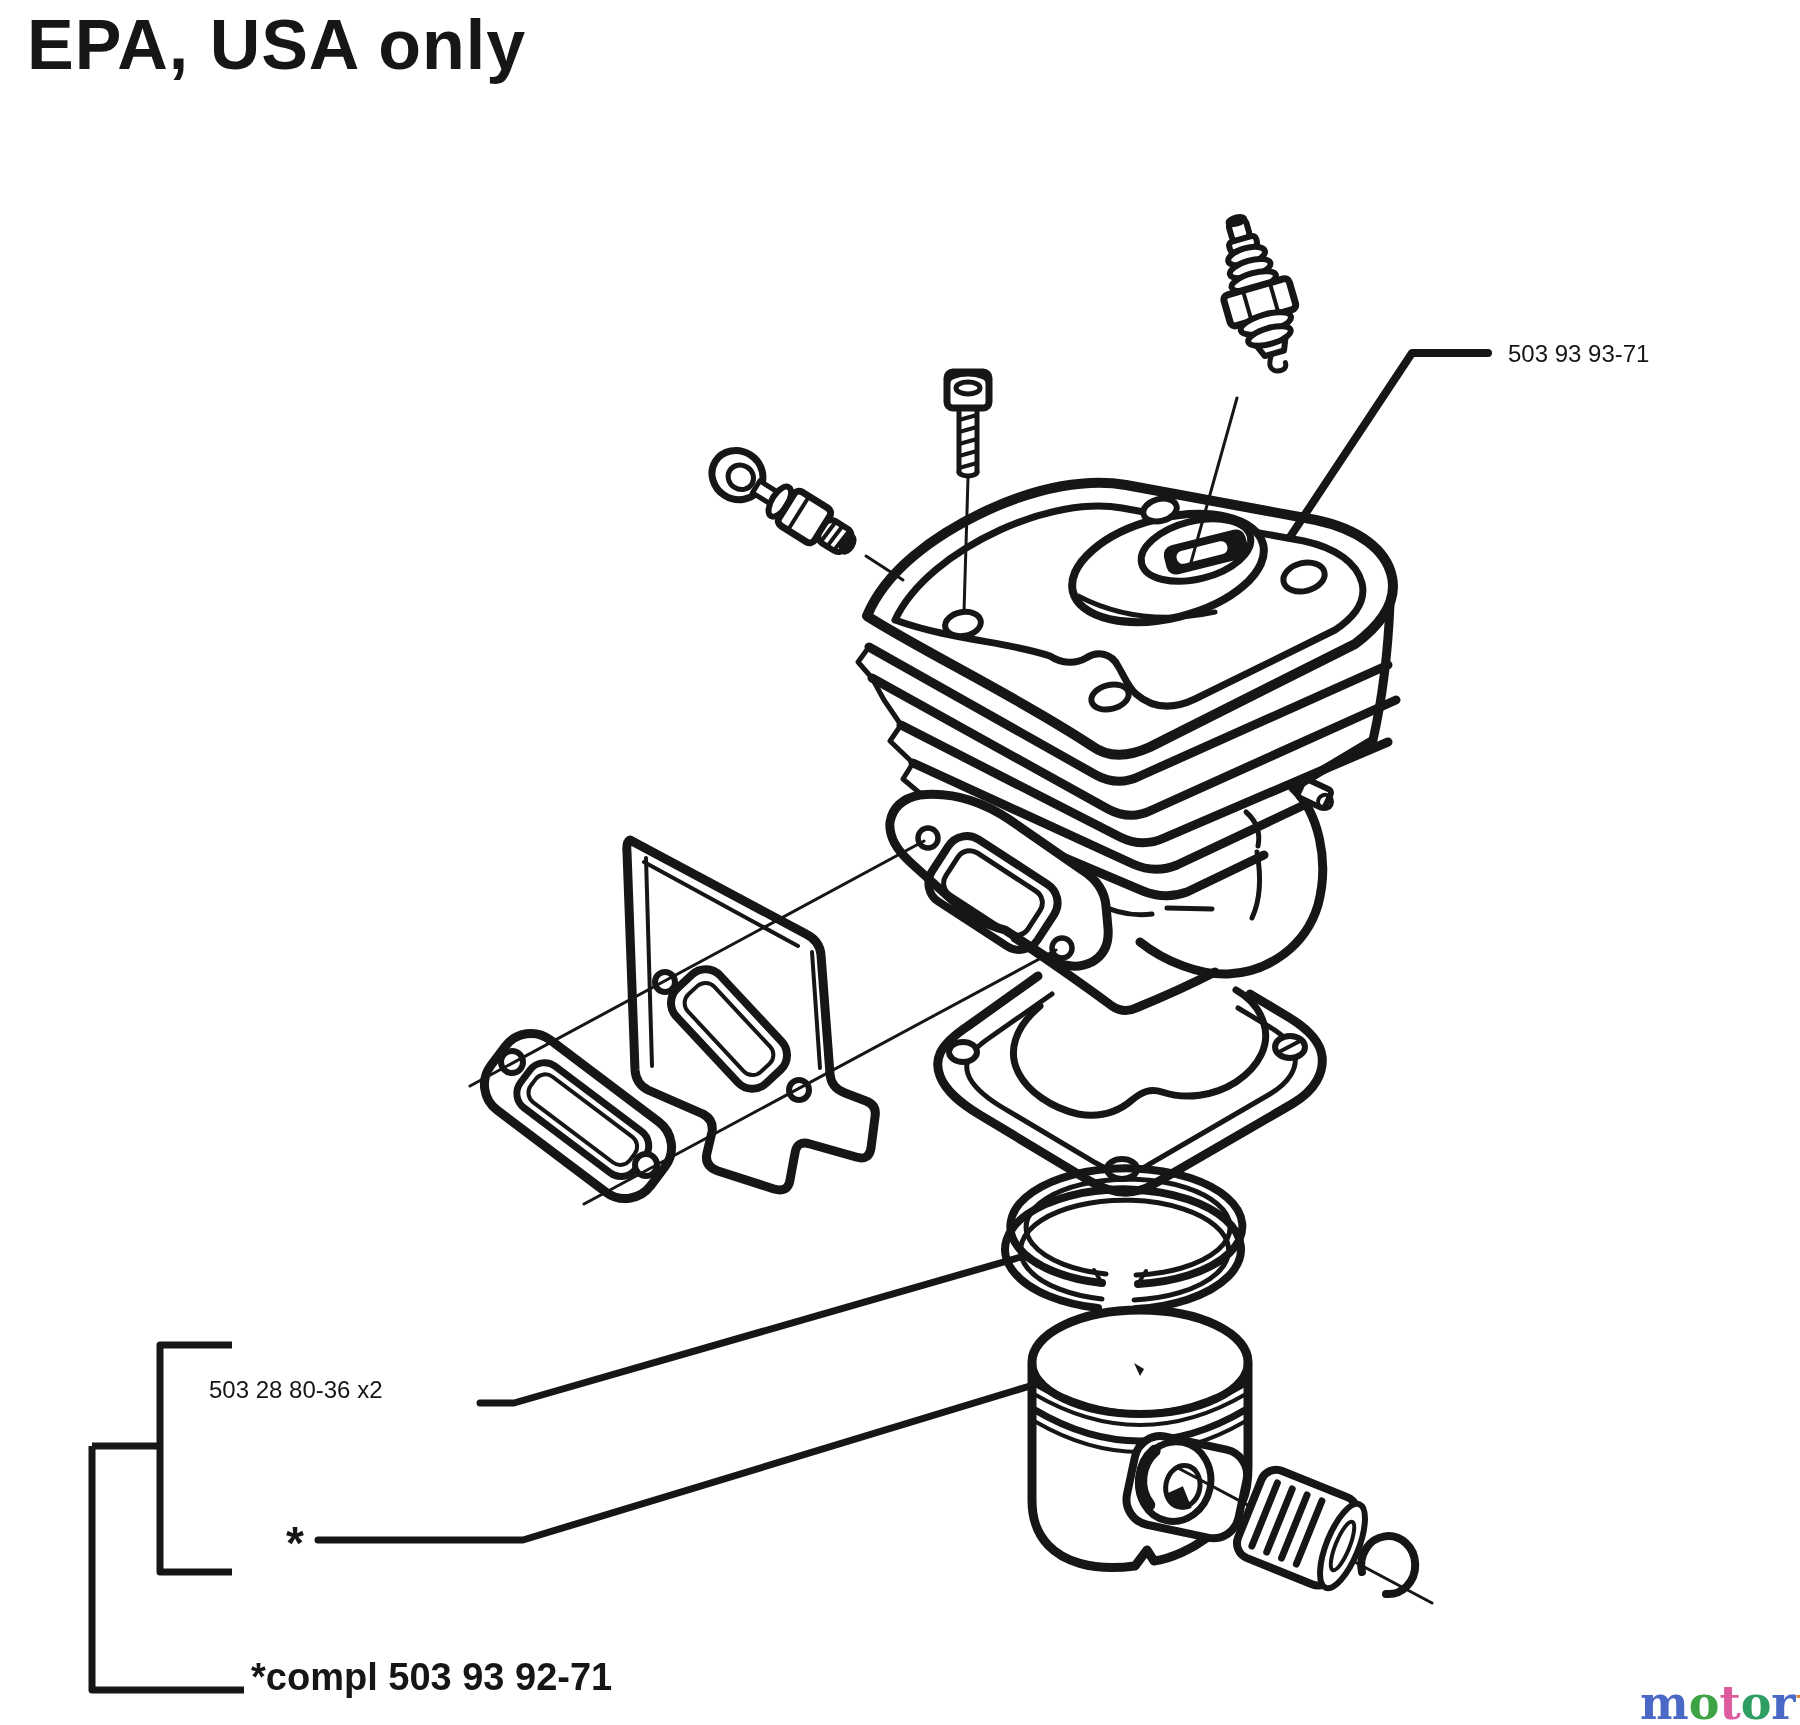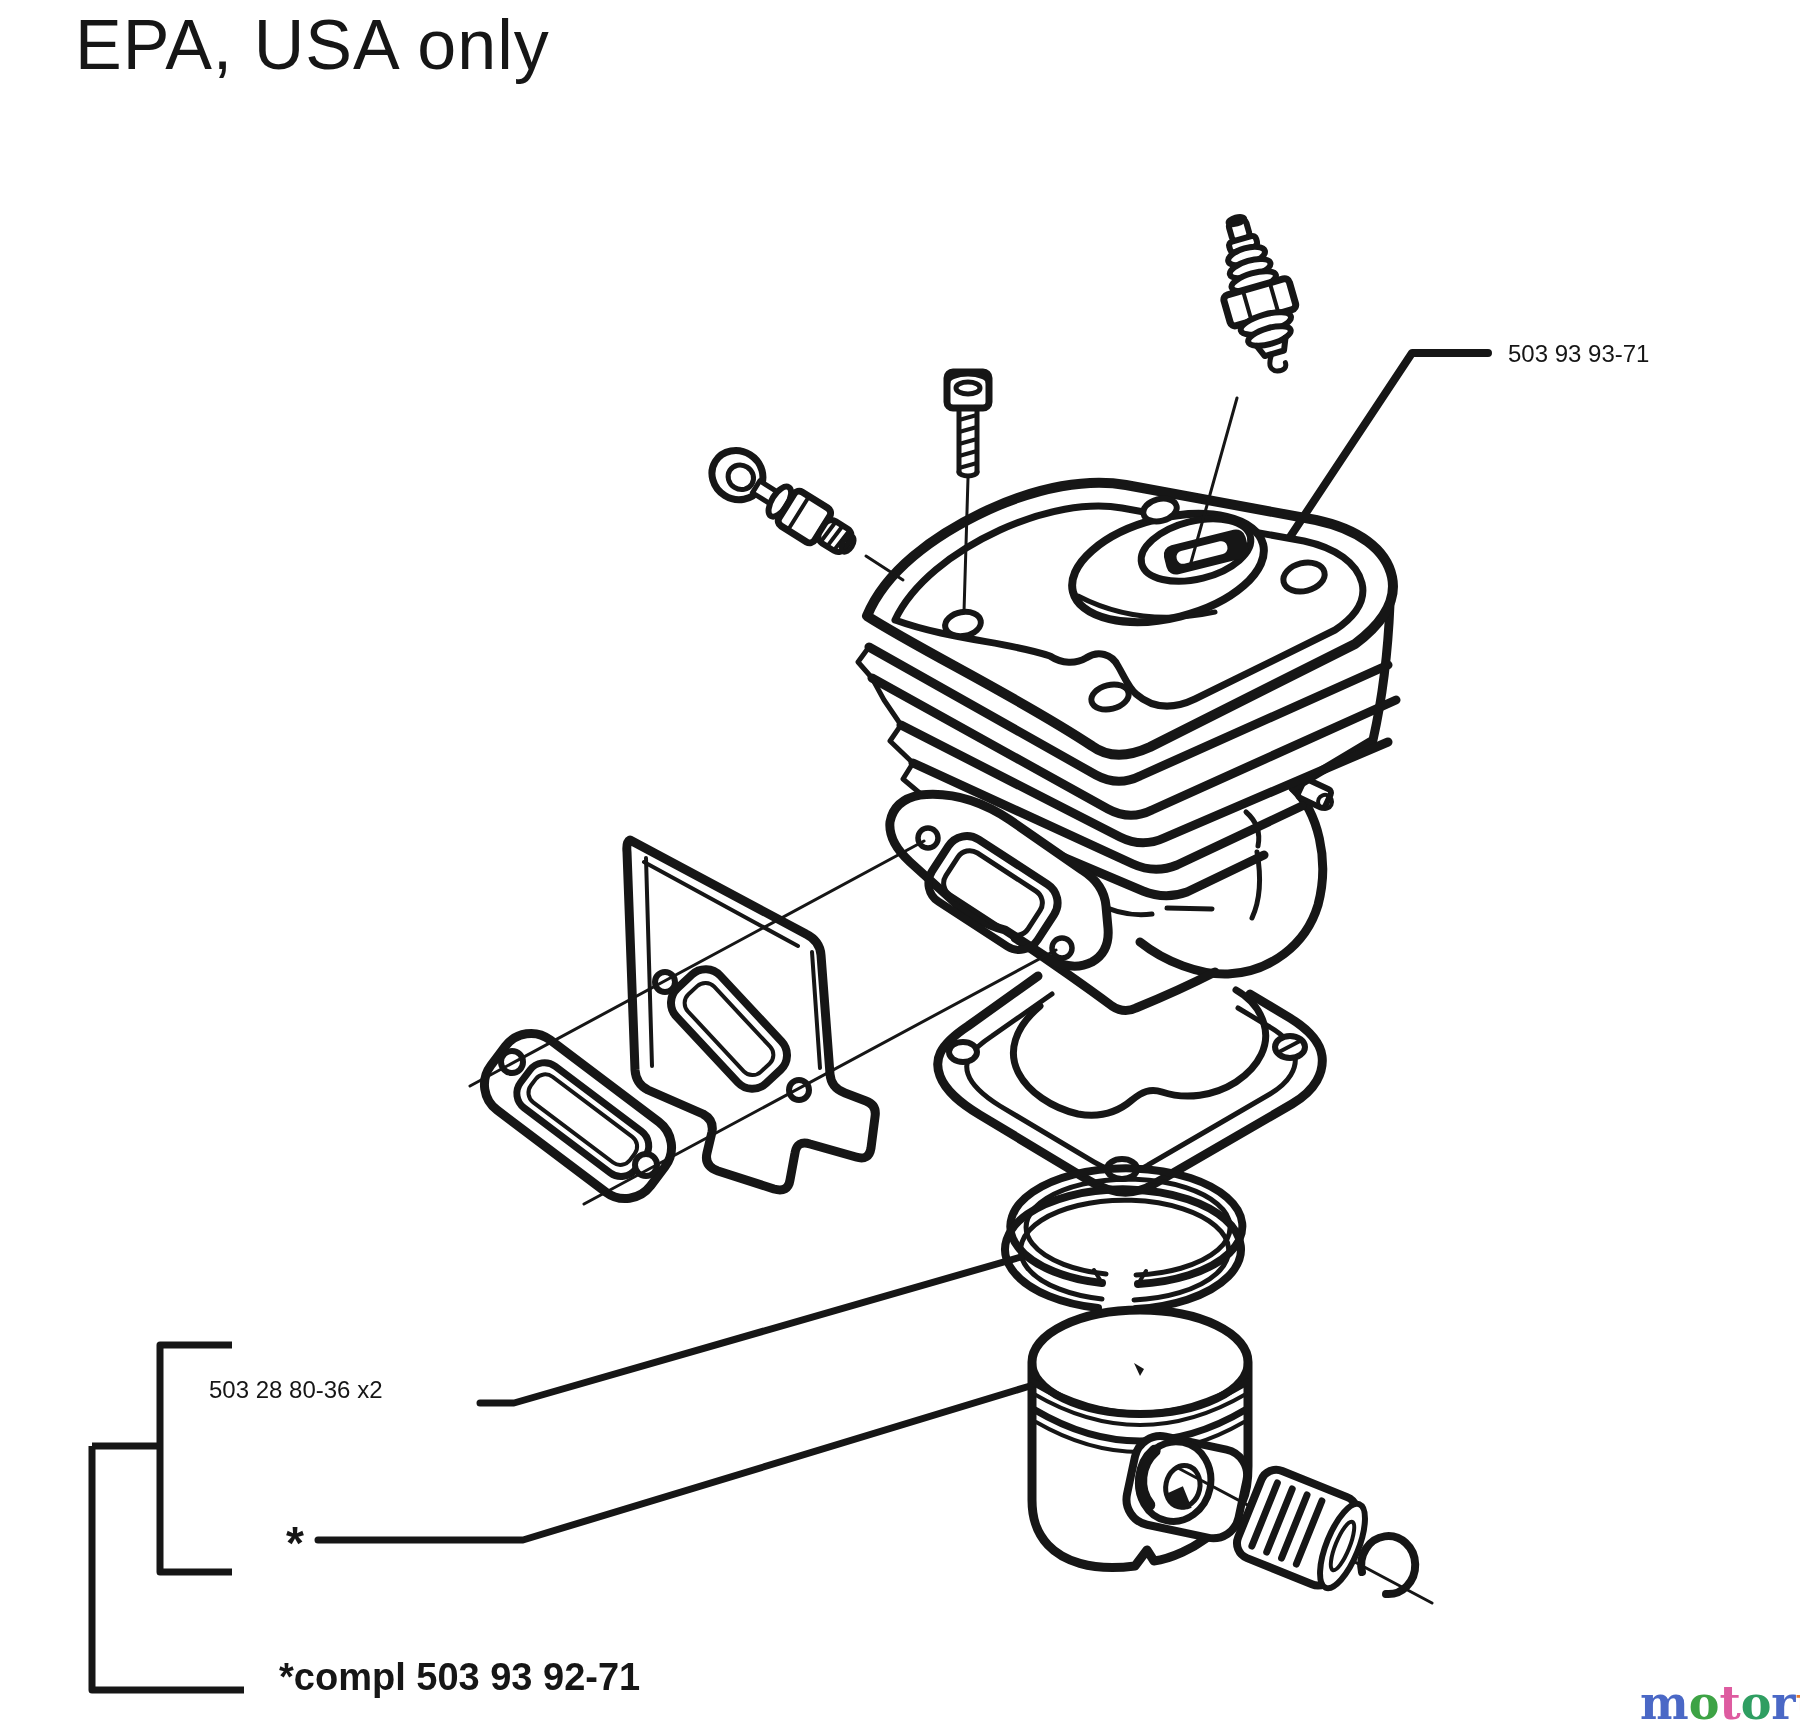--- a/index.html
+++ b/index.html
@@ -6,21 +6,21 @@
   .page{
     position:relative;width:1800px;height:1725px;background:#fff;
     overflow:hidden;font-family:"Liberation Sans",sans-serif;color:var(--ink,#161616);
   }
   .page svg{position:absolute;left:0;top:0;}
   .ln{stroke:var(--ink,#161616);fill:none;stroke-linecap:round;stroke-linejoin:round;}
   .bt{stroke-linecap:butt;}
   .wf{fill:#ffffff;}
   .ink{fill:var(--ink,#161616);}
   .lbl{position:absolute;white-space:nowrap;line-height:1;}
-  .title{font-size:70px;font-weight:normal;letter-spacing:1px;margin-left:48px;}
+  .title{font-size:70px;font-weight:bold;letter-spacing:1px;}
   .part{font-size:24px;}
   .star{font-size:46px;font-weight:bold;}
   .compl{font-size:38px;font-weight:bold;}
   .wm{font-family:"DejaVu Serif","Liberation Serif",serif;font-weight:bold;font-size:46px;}
 </style>
 </head>
 <body>
 
 <div class="page" style="background: rgb(255, 255, 255);">
 
@@ -201,19 +201,19 @@
       <path class="ln bt" stroke-width="7" d="M 232 1345 L 160 1345 L 160 1572 L 232 1572"></path>
       <path class="ln bt" stroke-width="7" d="M 160 1446 L 92 1446"></path>
       <path class="ln bt" stroke-width="7" d="M 92 1446 L 92 1690 L 244 1690"></path>
     </g>
   </svg>
 
   <div class="lbl title" style="left:27px;top:10px;">EPA, USA only</div>
   <div class="lbl part" style="left:1508px;top:342px;">503 93 93-71</div>
   <div class="lbl part" style="left:209px;top:1378px;">503 28 80-36 x2</div>
   <div class="lbl star" style="left:286px;top:1520px;">*</div>
-  <div class="lbl compl" style="left:251px;top:1658px;margin-left:28px;">*compl 503 93 92-71</div>
+  <div class="lbl compl" style="left:251px;top:1658px;">*compl 503 93 92-71</div>
 
   <div class="lbl wm" style="left:1640px;top:1680px;">
     <span><span style="color: rgb(74, 104, 198);">m</span><span style="color: rgb(61, 163, 69);">o</span><span style="color: rgb(222, 91, 160);">t</span><span style="color: rgb(47, 158, 98);">o</span><span style="color: rgb(74, 104, 198);">r</span><span style="color: rgb(228, 121, 46);">u</span></span>
   </div>
 
 </div>
 
 </body></html>

